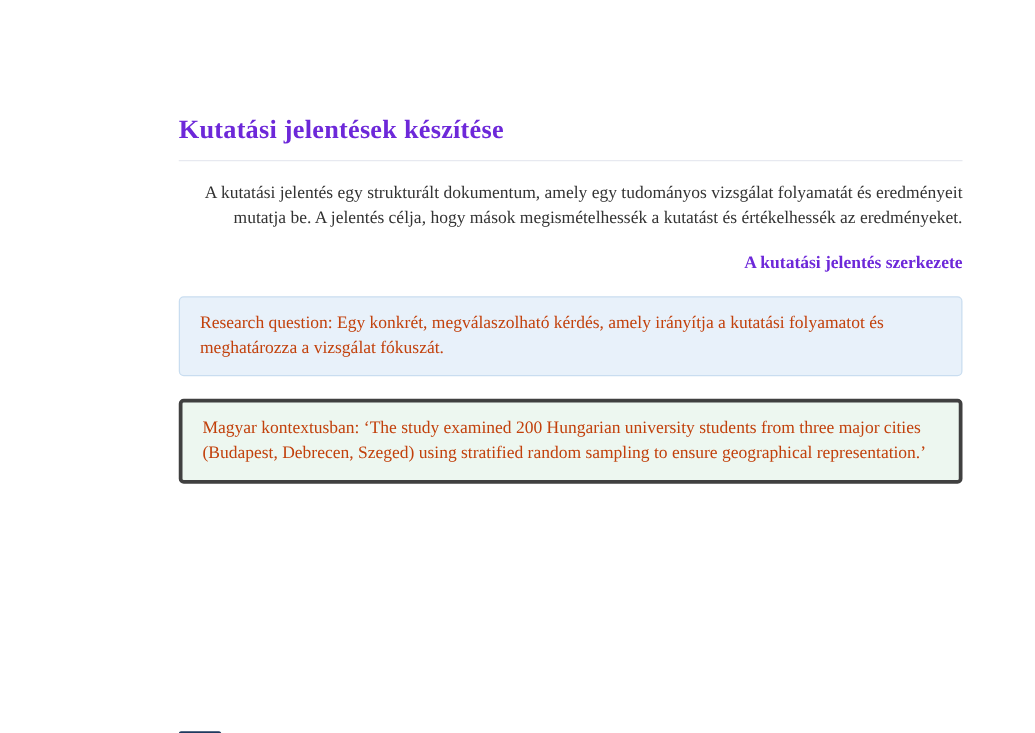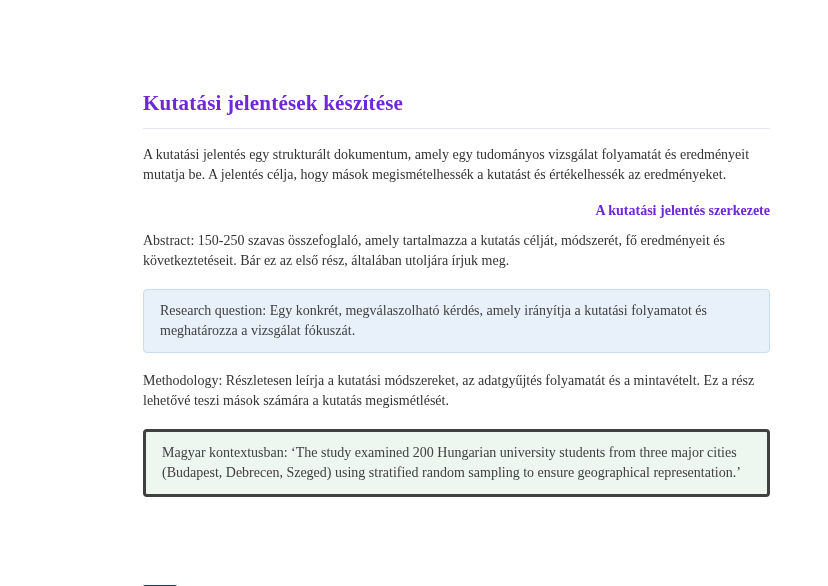--- a/index.html
+++ b/index.html
@@ -25,32 +25,33 @@
     border: none;
     border-top: 1px solid #e7e9f0;
     height: 0;
     margin: 0 0 16px 0;
   }
   p.body-text {
     font-size: 14px;
     line-height: 20px;
     color: #333333;
     margin: 0 0 10px 0;
+    text-align: right;
   }
   h2.section-heading {
     font-size: 14px;
     font-weight: 700;
     color: #6d28d9;
     margin: 18px 0 12px 0;
     text-align: right;
   }
   .callout {
     font-size: 14px;
     line-height: 20px;
-    color: #404040;
+    color: #c2410c;
     border-radius: 4px;
     padding: 11px 16px;
     margin: 18px 0 18px 0;
     font-family: Liberation Serif, serif;
   }
   .callout.blue {
     background: #e8f1fa;
     border: 1px solid #c9ddf0;
   }
   .callout.green {
@@ -73,25 +74,23 @@
 <div class="content">
 
   <h1 class="page-title">Kutatási jelentések készítése</h1>
 
   <hr class="divider">
 
   <p class="body-text">A kutatási jelentés egy strukturált dokumentum, amely egy tudományos vizsgálat folyamatát és eredményeit mutatja be. A jelentés célja, hogy mások megismételhessék a kutatást és értékelhessék az eredményeket.</p>
 
   <h2 class="section-heading">A kutatási jelentés szerkezete</h2>
 
-  <p class="body-text">Abstract: 150-250 szavas összefoglaló, amely tartalmazza a kutatás célját, módszerét, fő eredményeit és következtetéseit. Bár ez az első rész, általában utoljára írjuk meg.</p>
 
 
   <div class="callout blue">Research question: Egy konkrét, megválaszolható kérdés, amely irányítja a kutatási folyamatot és meghatározza a vizsgálat fókuszát.</div>
 
-  <p class="body-text">Methodology: Részletesen leírja a kutatási módszereket, az adatgyűjtés folyamatát és a mintavételt. Ez a rész lehetővé teszi mások számára a kutatás megismétlését.</p>
 
   <div class="callout green">Magyar kontextusban: ‘The study examined 200 Hungarian university students from three major cities (Budapest, Debrecen, Szeged) using stratified random sampling to ensure geographical representation.’</div>
 
 
 </div>
 
 <div class="partial-element"></div>
 
 </body></html>

